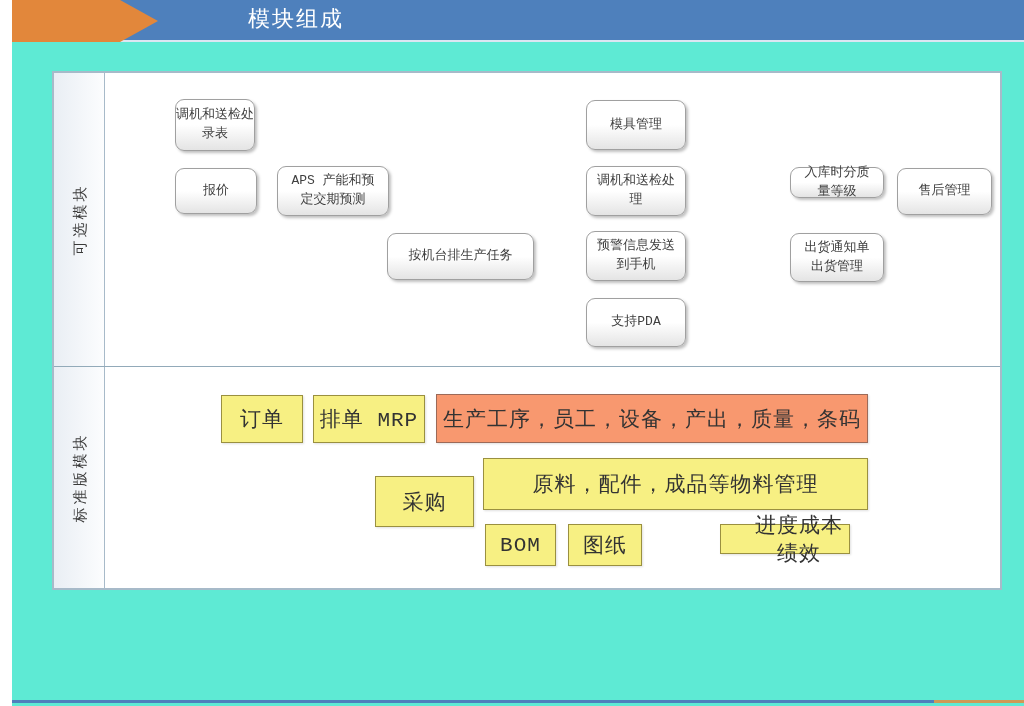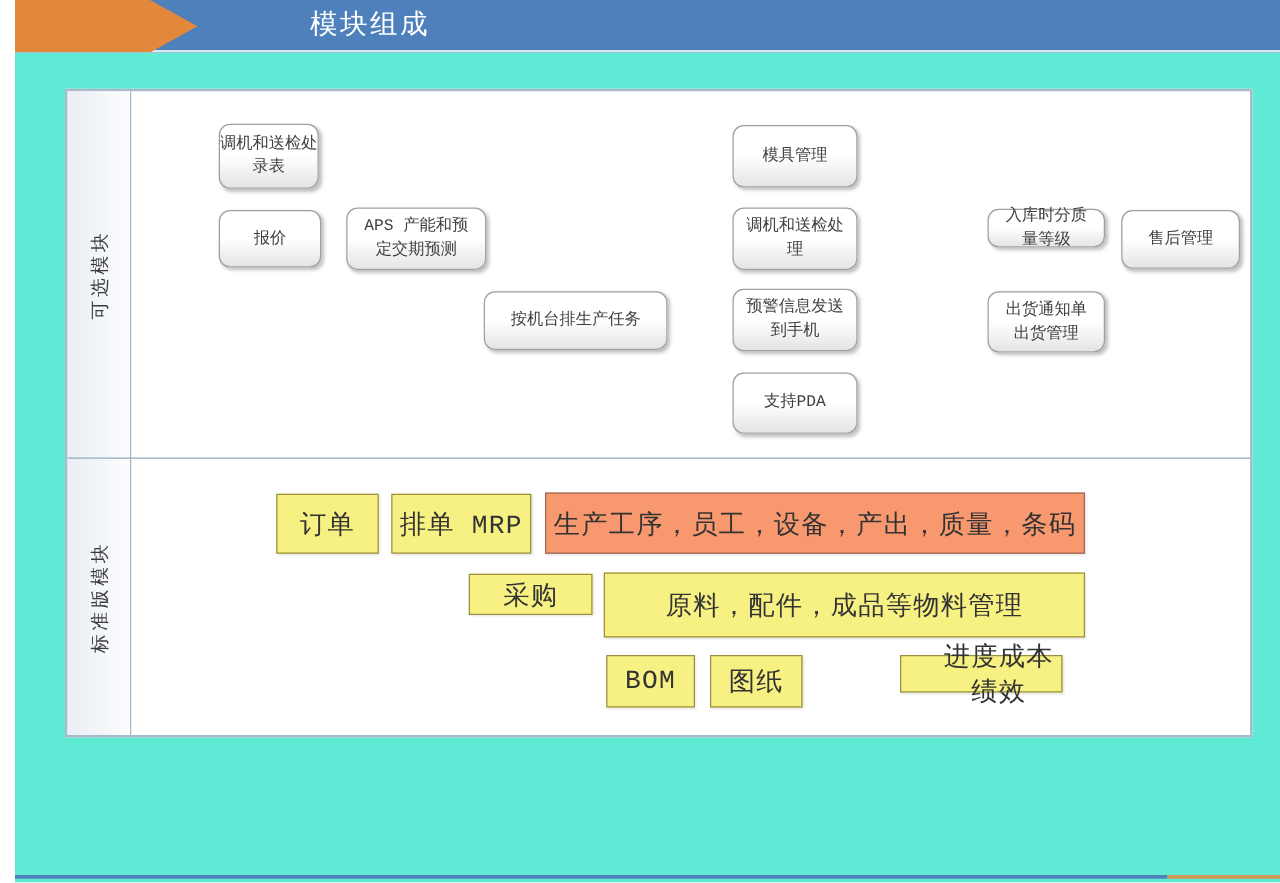--- a/index.html
+++ b/index.html
@@ -100,21 +100,21 @@
   <div class="gbox" style="left:574px; top:298px; width:100px; height:49px;">支持PDA</div>
   <div class="gbox" style="left:778px; top:167px; width:94px;  height:31px;">入库时分质
 量等级</div>
   <div class="gbox" style="left:885px; top:168px; width:95px;  height:47px;">售后管理</div>
   <div class="gbox" style="left:778px; top:233px; width:94px;  height:49px;">出货通知单
 出货管理</div>
 
   <div class="ybox" style="left:209px; top:395px; width:82px;  height:48px;">订单</div>
   <div class="ybox" style="left:301px; top:395px; width:112px; height:48px;">排单  MRP</div>
   <div class="obox" style="left:424px; top:394px; width:432px; height:49px;">生产工序，员工，设备，产出，质量，条码</div>
-  <div class="ybox" style="left:363px; top:459px; width:99px;  height:33px;">采购</div>
+  <div class="ybox" style="left:363px; top:476px; width:99px;  height:51px;">采购</div>
   <div class="ybox" style="left:471px; top:458px; width:385px; height:52px;">原料，配件，成品等物料管理</div>
   <div class="ybox" style="left:473px; top:524px; width:71px;  height:42px;">BOM</div>
   <div class="ybox" style="left:556px; top:524px; width:74px;  height:42px;">图纸</div>
   <div class="ybox" style="left:708px; top:524px; width:130px; height:30px;padding-left:28px;">进度成本绩效</div>
 
   <div class="footer-line-blue"></div>
   <div class="footer-line-orange"></div>
 
 </div>
 

